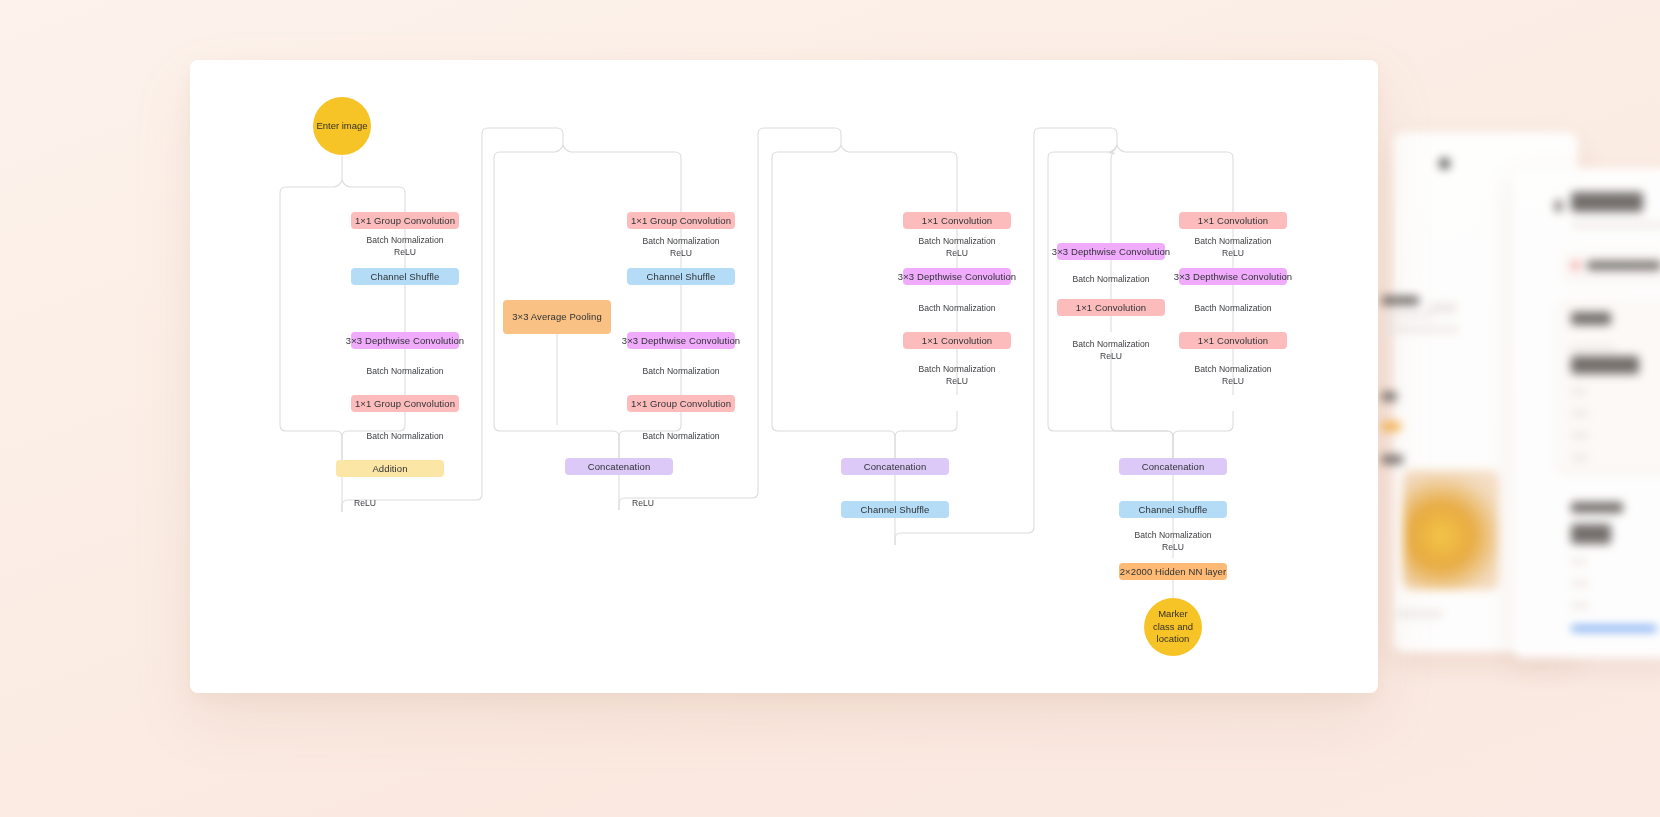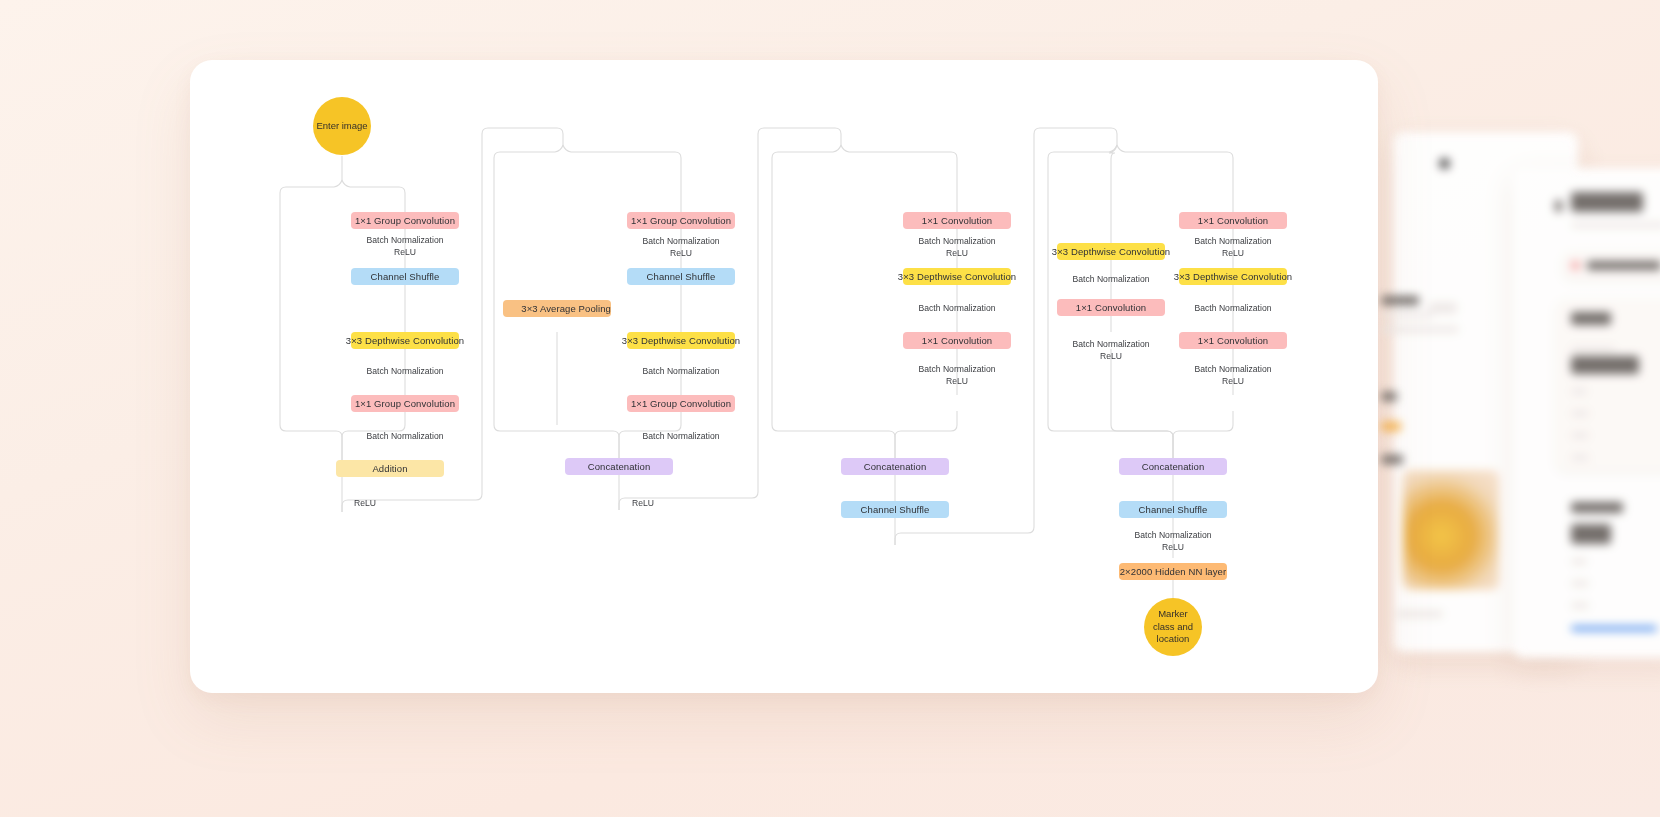--- a/index.html
+++ b/index.html
@@ -45,21 +45,21 @@
     position: absolute; background:#fdfaf8; border-radius: 8px;
     box-shadow: 0 2px 6px rgba(150,110,90,.12);
   }
 
   
   #canvas-card {
     position: absolute;
     left: 190px; top: 60px;
     width: 1188px; height: 633px;
     background: #ffffff;
-    border-radius: 22px;
+    border-radius: 8px;
     box-shadow: 0 26px 60px rgba(180,130,100,.13), 0 6px 18px rgba(180,130,100,.07);
   }
 
   
   #diagram {
     position: absolute;
     left: 0; top: 0;
     width: 1188px; height: 633px;
   }
   #wires { position: absolute; left: 0; top: 0; width: 1188px; height: 633px; }
@@ -69,21 +69,21 @@
     display: flex; align-items: center; justify-content: center;
     border-radius: 4px;
     font-size: 9.5px;
     color: #2f3135;
     letter-spacing: .1px;
     text-align: center;
     white-space: nowrap;
     line-height: 1.25;
   }
   .node.pink   { background: #fcbcbc; }
-  .node.green  { background: #fde047; }
+  .node.green  { background: #f0abfc; }
   .node.blue   { background: #b4dcf7; }
   .node.purple { background: #ddc9f7; }
   .node.orange { background: #f9c183; }
   .node.yellow { background: #fce6a6; margin-left: 48px; }
   .node.grey   { background: #fdba74; }
 
   .circle {
     position: absolute;
     border-radius: 50%;
     background: #f6c426;
@@ -227,21 +227,21 @@
     <div class="node pink" style="left:161px; top:335px; width:108px; height:17px;">
       <span>1×1 Group Convolution</span>
     </div>
     <div class="anno" style="left:215px; top:371px; width:140px;">Batch Normalization</div>
 
     <div class="node yellow" style="left:98px; top:400px; width:108px; height:17px;">
       <span>Addition</span>
     </div>
     <div class="anno" style="left:175px; top:438px; width:60px;">ReLU</div>
 
-    <div class="node orange" style="left:313px; top:240px; width:108px; height:17px;justify-content:flex-end;">
+    <div class="node orange" style="left:313px; top:240px; width:108px; height:34px;">
       <span>3×3 Average Pooling</span>
     </div>
 
     <div class="node pink" style="left:437px; top:152px; width:108px; height:17px;">
       <span>1×1 Group Convolution</span>
     </div>
     <div class="anno" style="left:491px; top:176px; width:140px;">Batch Normalization
 ReLU</div>
 
     <div class="node blue" style="left:437px; top:208px; width:108px; height:17px;">

